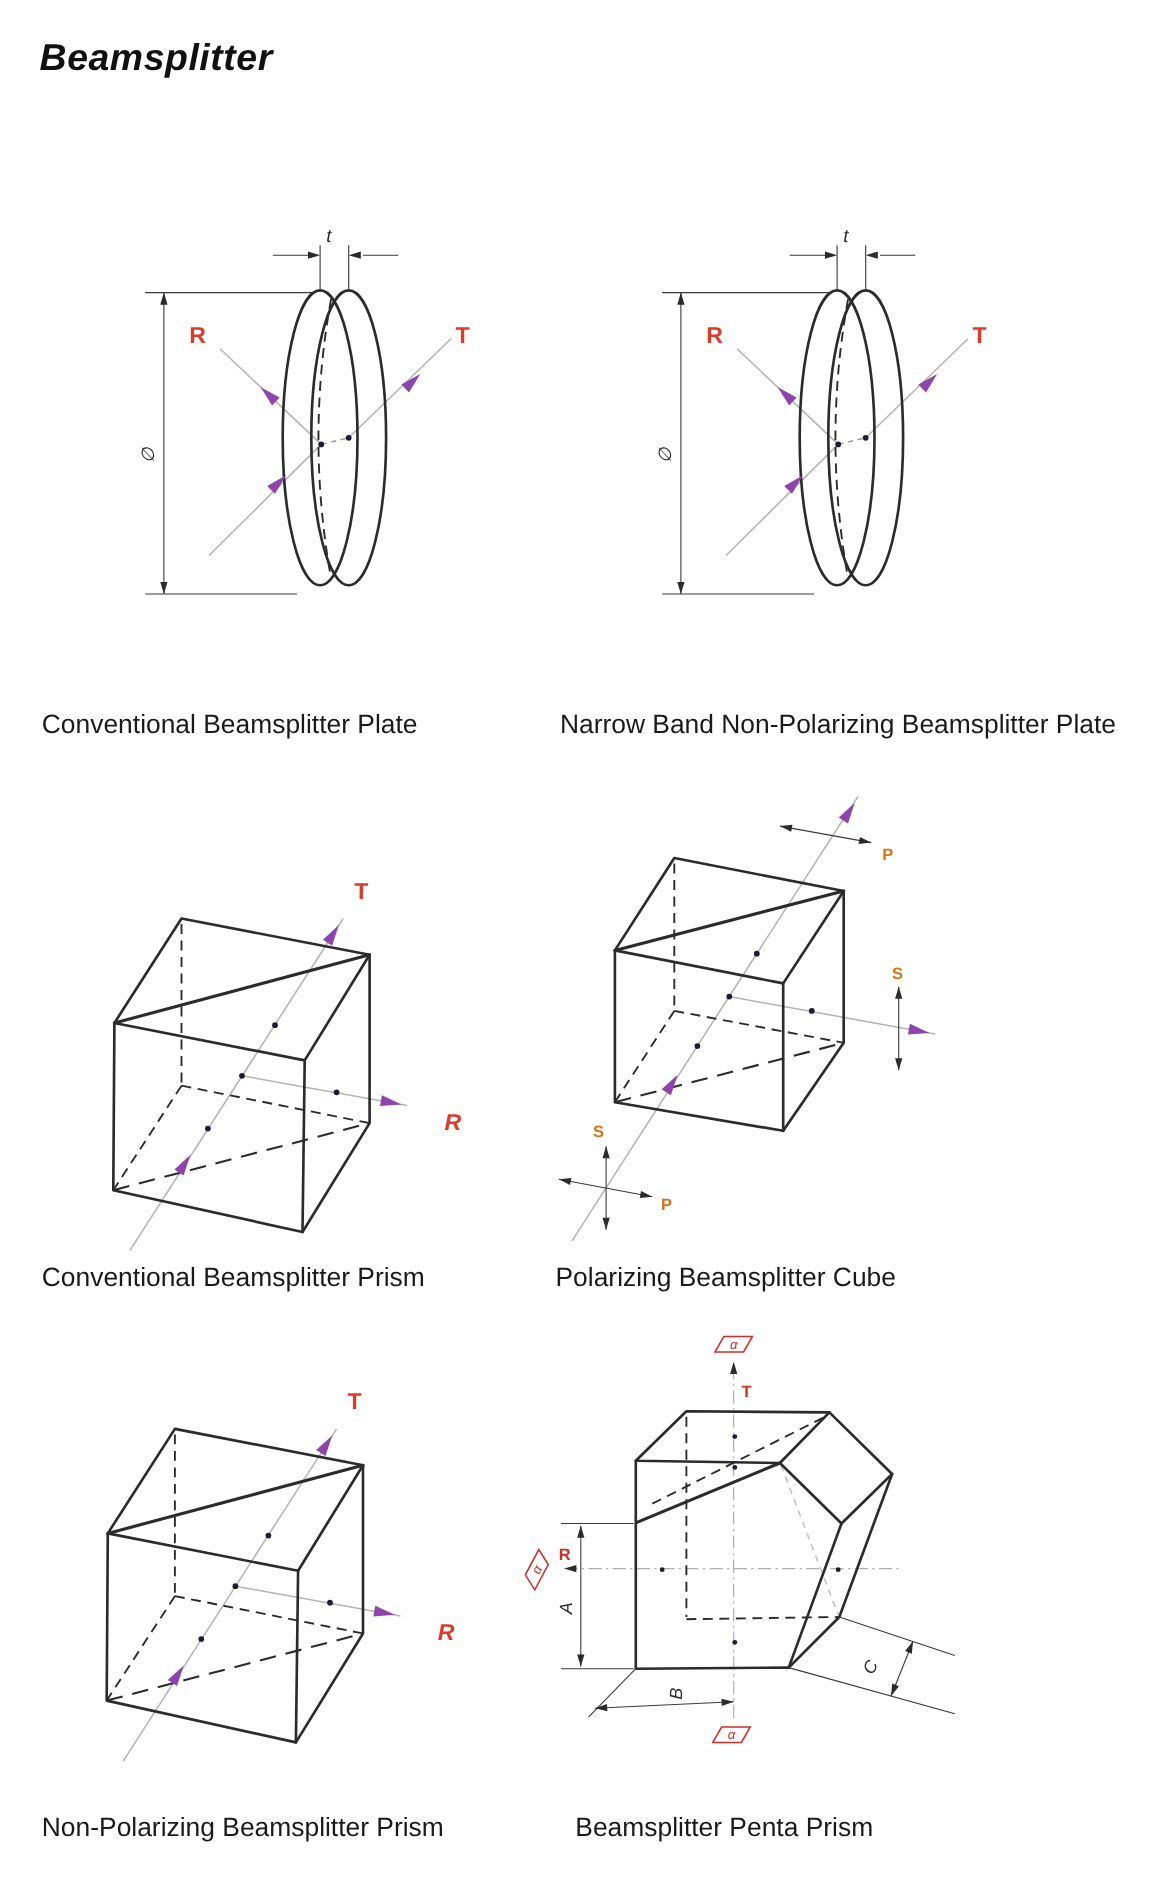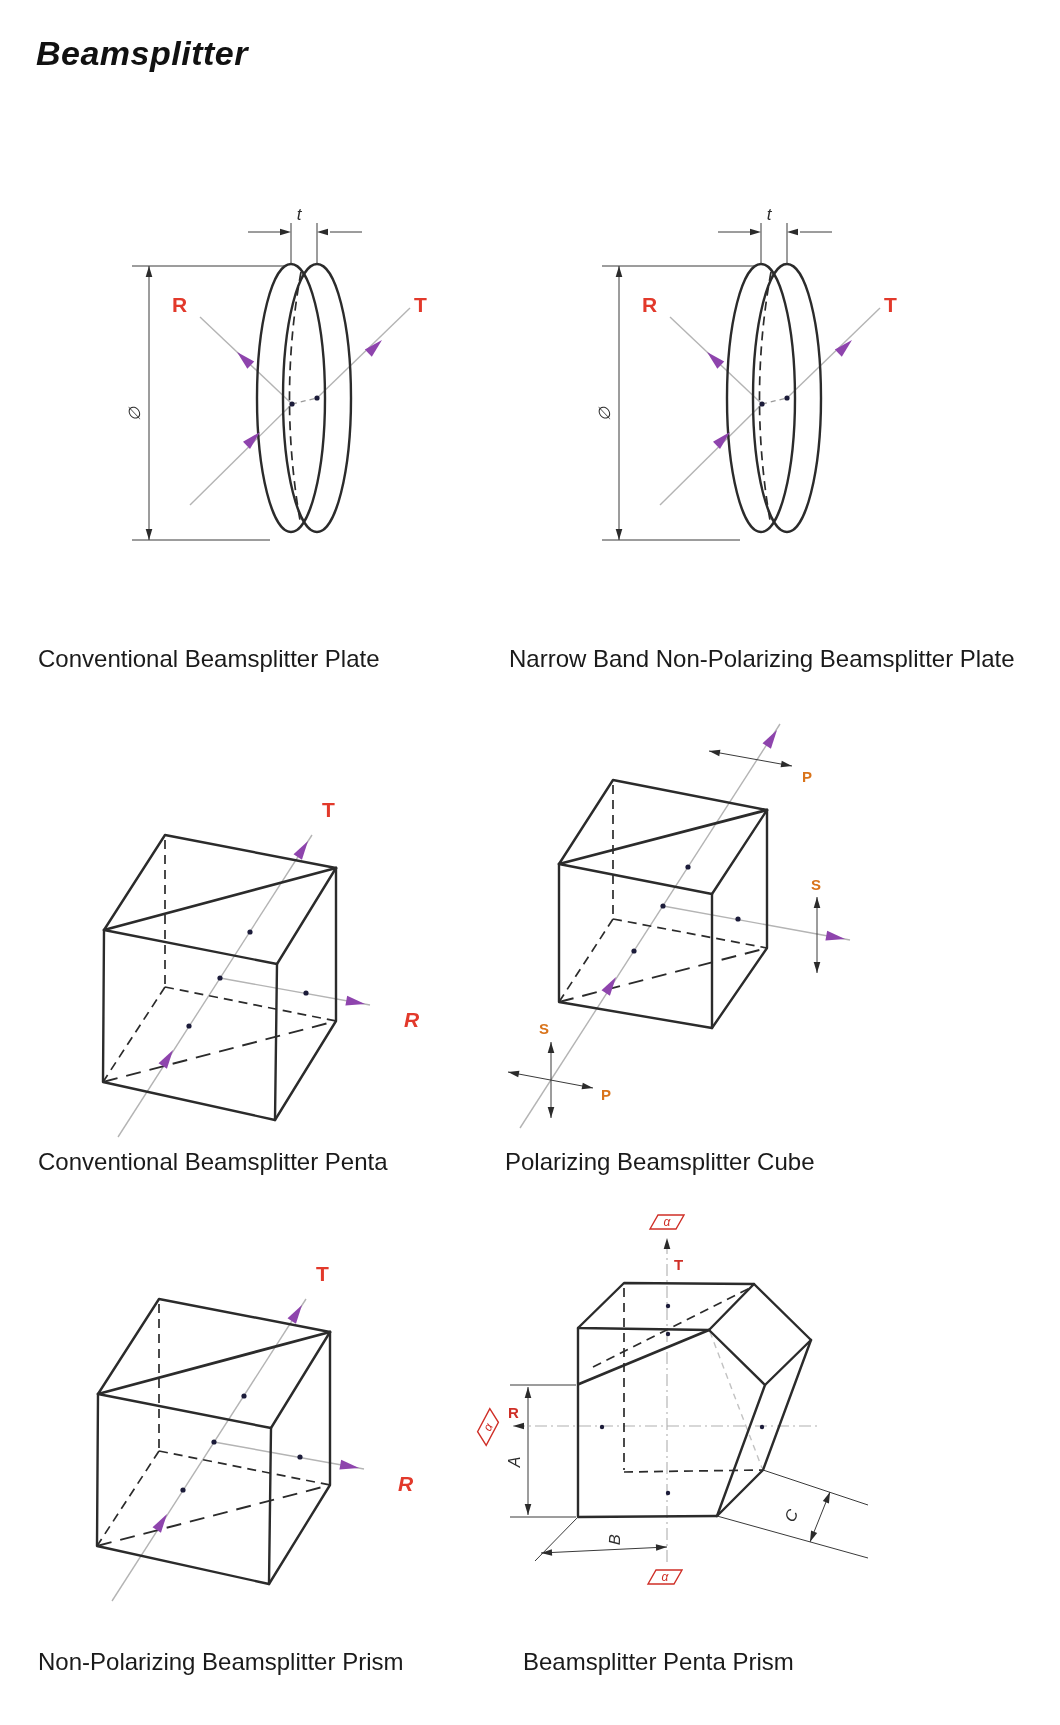--- a/index.html
+++ b/index.html
@@ -156,21 +156,21 @@
     </g>
 
     <g>
       <path class="thin" d="M362,207 V283" stroke-width="1.6"></path>
       <use href="#ahb" class="ahb" transform="translate(362,207) rotate(-90)"></use>
       <use href="#ahb" class="ahb" transform="translate(362,283) rotate(90)"></use>
       <text class="sp" x="356" y="200" font-size="13" fill="#d9731a">S</text>
     </g>
   </svg>
 
-  <div class="caption" style="left:38px;top:1148px;">Conventional Beamsplitter Penta</div>
+  <div class="caption" style="left:38px;top:1148px;">Conventional Beamsplitter Prism</div>
   <div class="caption" style="left:505px;top:1148px;">Polarizing Beamsplitter Cube</div>
 
   <svg width="360" height="360" viewBox="0 0 360 360" style="left:79px;top:1254px;">
     <use href="#cube-geom"></use>
     <text class="rt" x="237" y="27" fill="#e2392b">T</text>
     <text class="rt" x="319" y="237" font-style="italic" fill="#e2392b">R</text>
   </svg>
 
   <svg width="430" height="440" viewBox="0 0 430 440" style="left:440px;top:1180px;">
 

